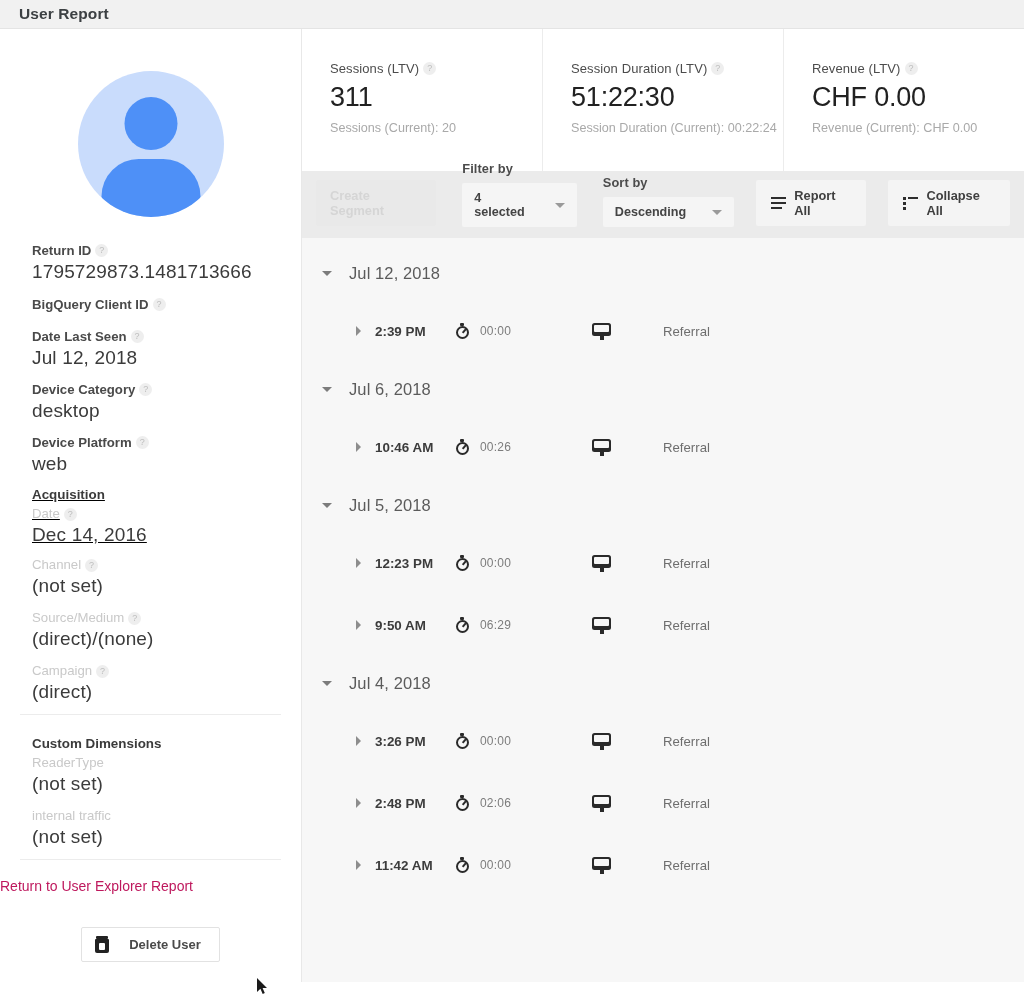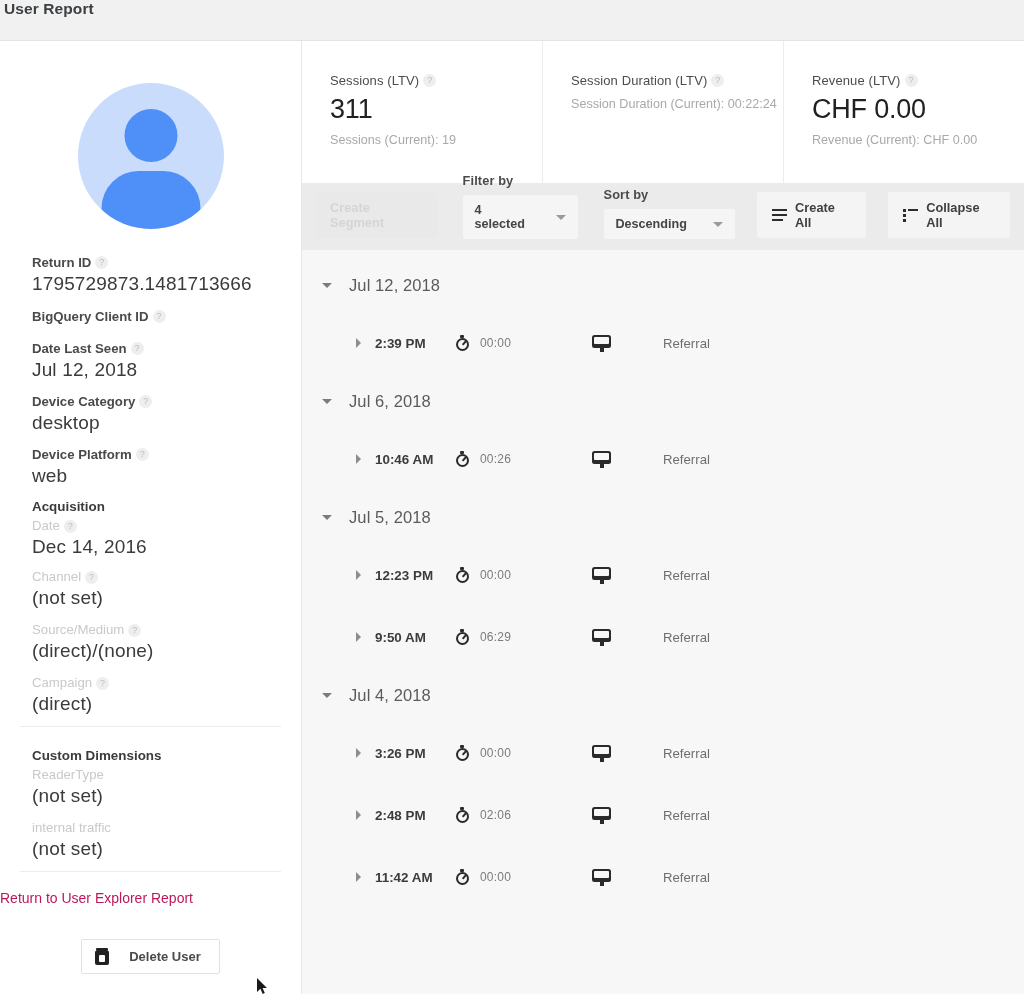--- a/index.html
+++ b/index.html
@@ -5,26 +5,26 @@
   * { box-sizing: border-box; margin: 0; padding: 0; }
   html, body {
     width: 1024px; height: 994px;
     font-family: "Liberation Sans", sans-serif;
     background: #ffffff;
     overflow: hidden;
   }
 
   
   #titlebar {
-    height: 41px;
+    height: 29px;
     background: #f1f1f1;
     border-bottom: 1px solid #e4e4e4;
     display: flex;
-    align-items: flex-start;
-    padding-left: 4px;
+    align-items: center;
+    padding-left: 19px;
   }
   #titlebar .title {
     font-size: 15.5px;
     font-weight: bold;
     color: #3c4043;
     letter-spacing: .1px;
   }
 
   
   #page { display: flex; height: 953px; background: #ffffff; }
@@ -251,21 +251,21 @@
       </div>
       <div class="field">
         <span class="lbl">Device Category</span><span class="qmark">?</span>
         <div class="val">desktop</div>
       </div>
       <div class="field">
         <span class="lbl">Device Platform</span><span class="qmark">?</span>
         <div class="val">web</div>
       </div>
 
-      <div class="field" style="margin-bottom:12px;">
+      <div class="field" style="margin-bottom:12px;text-decoration:underline;">
         <div class="group-head">Acquisition</div>
         <span class="sub-lbl">Date</span><span class="qmark">?</span>
         <div class="val">Dec 14, 2016</div>
       </div>
       <div class="field">
         <span class="sub-lbl">Channel</span><span class="qmark">?</span>
         <div class="val">(not set)</div>
       </div>
       <div class="field">
         <span class="sub-lbl">Source/Medium</span><span class="qmark">?</span>
@@ -307,26 +307,27 @@
   </div>
 
   <div id="main">
 
     <div class="cards">
       <div class="card">
         <div>
           <span class="k">Sessions (LTV)</span><span class="qmark">?</span>
         </div>
         <div class="big">311</div>
-        <div class="sub">Sessions (Current): 19</div>
+        <div class="sub">Sessions (Current): 20</div>
       </div>
       <div class="card">
         <div>
           <span class="k">Session Duration (LTV)</span><span class="qmark">?</span>
         </div>
+        <div class="big">51:22:30</div>
         <div class="sub">Session Duration (Current): 00:22:24</div>
       </div>
       <div class="card">
         <div>
           <span class="k">Revenue (LTV)</span><span class="qmark">?</span>
         </div>
         <div class="big">CHF 0.00</div>
         <div class="sub">Revenue (Current): CHF 0.00</div>
       </div>
     </div>
@@ -351,21 +352,21 @@
       </div>
 
       <div class="spacer"></div>
 
       <div class="tb-btn">
         <span class="lines">
             <s></s>
             <s></s>
             <s></s>
           </span>
-        <span>Create All</span>
+        <span>Report All</span>
       </div>
       <div class="tb-btn">
         <span class="lines bul">
             <u></u>
             <u></u>
             <u></u>
             <s></s>
             <s></s>
             <s></s>
           </span>

